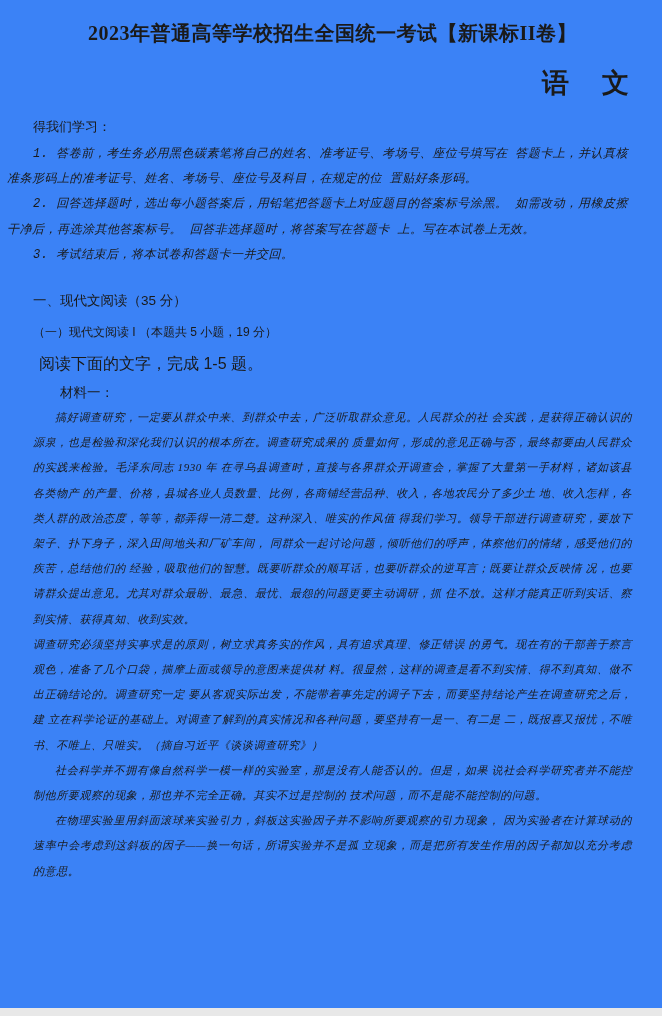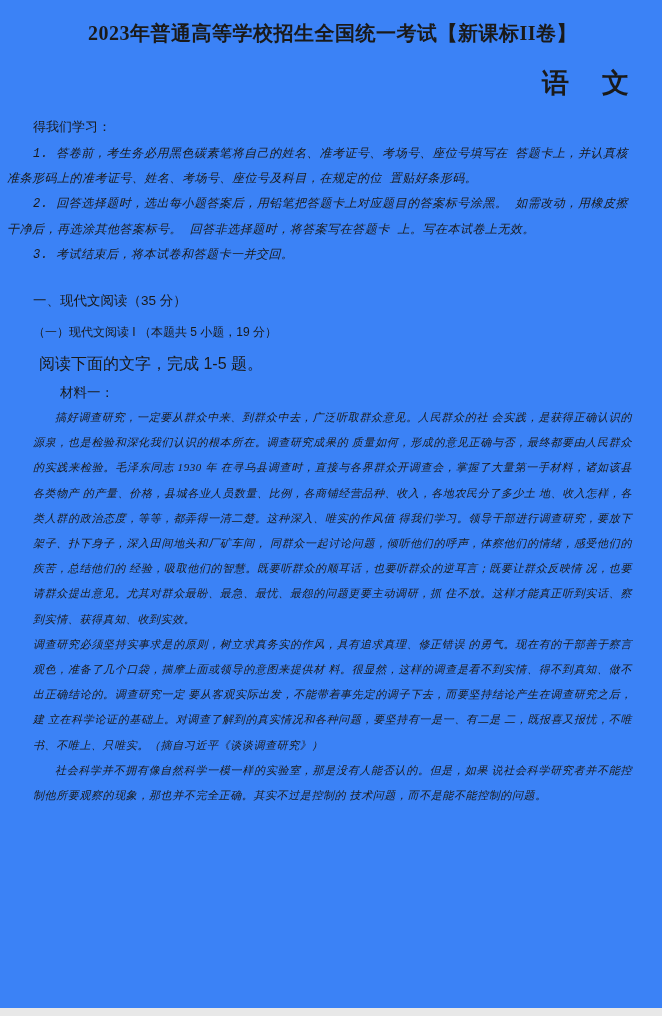--- a/index.html
+++ b/index.html
@@ -118,16 +118,17 @@
     </div>
 
     <div>
       <p class="mat-label">材料一：</p>
       <p class="body-para indent">搞好调查研究，一定要从群众中来、到群众中去，广泛听取群众意见。人民群众的社 会实践，是获得正确认识的源泉，也是检验和深化我们认识的根本所在。调查研究成果的 质量如何，形成的意见正确与否，最终都要由人民群众的实践来检验。毛泽东同志 1930 年 在寻乌县调查时，直接与各界群众开调查会，掌握了大量第一手材料，诸如该县各类物产 的产量、价格，县城各业人员数量、比例，各商铺经营品种、收入，各地农民分了多少土 地、收入怎样，各类人群的政治态度，等等，都弄得一清二楚。这种深入、唯实的作风值 得我们学习。领导干部进行调查研究，要放下架子、扑下身子，深入田间地头和厂矿车间， 同群众一起讨论问题，倾听他们的呼声，体察他们的情绪，感受他们的疾苦，总结他们的 经验，吸取他们的智慧。既要听群众的顺耳话，也要听群众的逆耳言；既要让群众反映情 况，也要请群众提出意见。尤其对群众最盼、最急、最忧、最怨的问题更要主动调研，抓 住不放。这样才能真正听到实话、察到实情、获得真知、收到实效。</p>
       <p class="body-para">调查研究必须坚持实事求是的原则，树立求真务实的作风，具有追求真理、修正错误 的勇气。现在有的干部善于察言观色，准备了几个口袋，揣摩上面或领导的意图来提供材 料。很显然，这样的调查是看不到实情、得不到真知、做不出正确结论的。调查研究一定 要从客观实际出发，不能带着事先定的调子下去，而要坚持结论产生在调查研究之后，建 立在科学论证的基础上。对调查了解到的真实情况和各种问题，要坚持有一是一、有二是 二，既报喜又报忧，不唯书、不唯上、只唯实。（摘自习近平《谈谈调查研究》）</p>
     </div>
 
     <div>
       <p class="body-para indent">社会科学并不拥有像自然科学一模一样的实验室，那是没有人能否认的。但是，如果 说社会科学研究者并不能控制他所要观察的现象，那也并不完全正确。其实不过是控制的 技术问题，而不是能不能控制的问题。</p>
+      <p class="body-para indent">在物理实验里用斜面滚球来实验引力，斜板这实验因子并不影响所要观察的引力现象， 因为实验者在计算球动的速率中会考虑到这斜板的因子——换一句话，所谓实验并不是孤 立现象，而是把所有发生作用的因子都加以充分考虑的意思。</p>
     </div>
 
   </div>
 </div>
 
 </body></html>

